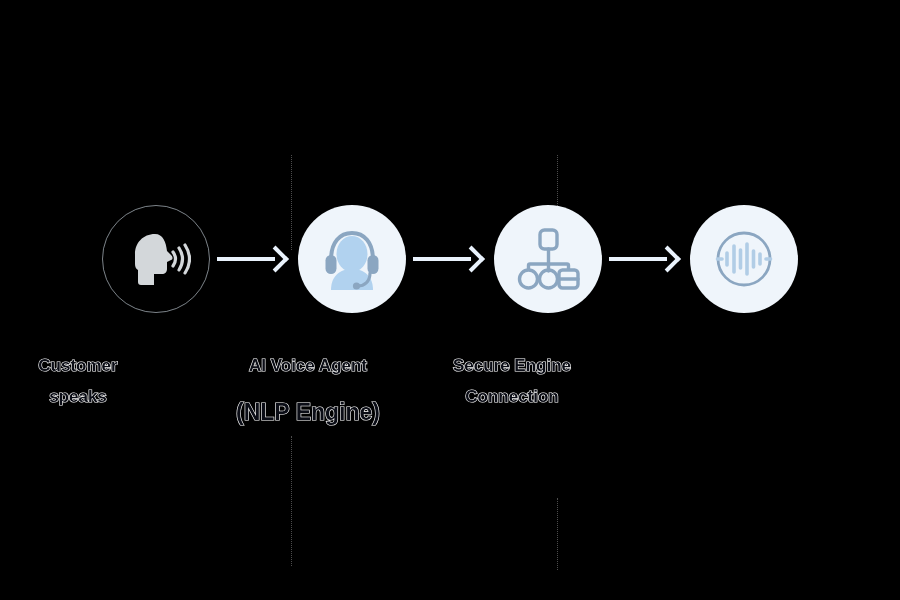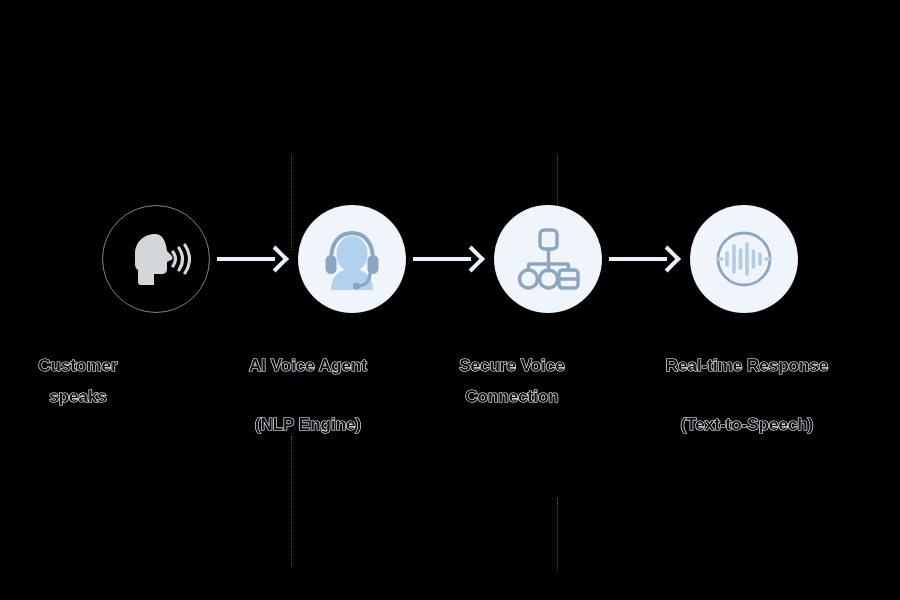--- a/index.html
+++ b/index.html
@@ -118,28 +118,28 @@
   .lbl-title {
     font-size: 17px;
     font-weight: bold;
     line-height: 31px;
     color: #0b0d16;
     -webkit-text-stroke: 1.2px #ffffff;
     paint-order: stroke fill;
     white-space: pre-line;
   }
   .lbl-sub {
-    font-size: 17px;
+    font-size: 23px;
     font-weight: bold;
     line-height: 31px;
     color: #0b0d16;
     -webkit-text-stroke: 1.2px #ffffff;
     paint-order: stroke fill;
     white-space: pre-line;
-    margin-top: 28px;
+    margin-top: 16px;
   }
   .lbl-sub:empty { display: none; }
 </style>
 </head>
 <body>
 
 <div id="stage">
 
   <div class="guide" style="left:291px; top:155px; height:95px;"></div>
   <div class="guide" style="left:291px; top:436px; height:130px;"></div>
@@ -237,24 +237,20 @@
 speaks</div>
 
     </div>
 
     <div class="label-col" style="left:308px; top:32px;">
       <div class="lbl-title">AI Voice Agent</div>
       <div class="lbl-sub">(NLP Engine)</div>
     </div>
 
     <div class="label-col" style="left:512px; top:32px;">
-      <div class="lbl-title">Secure Voice
+      <div class="lbl-title">Secure Engine
 Connection</div>
     </div>
 
-    <div class="label-col" style="left:747px; top:32px;">
-      <div class="lbl-title">Real-time Response</div>
-      <div class="lbl-sub">(Text-to-Speech)</div>
-    </div>
 
   </div>
 
 </div>
 
 </body></html>

